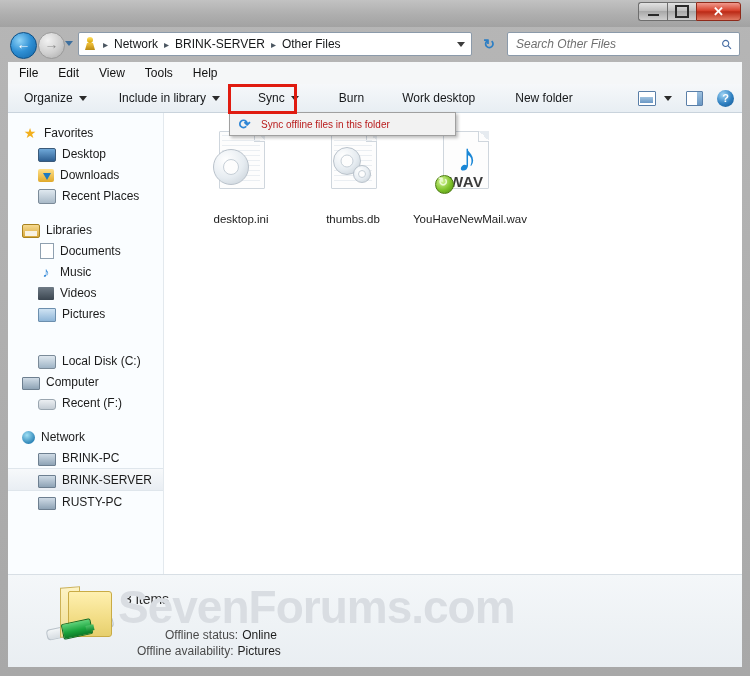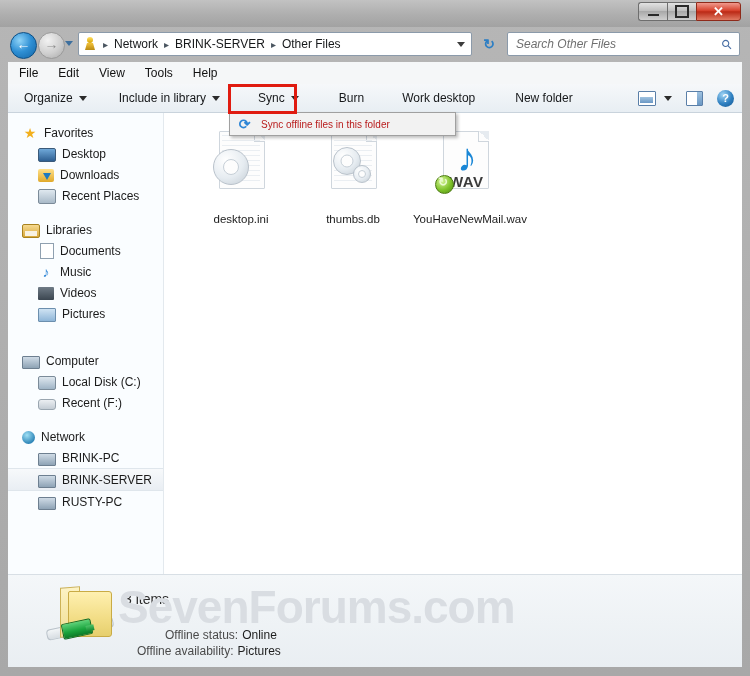--- a/index.html
+++ b/index.html
@@ -350,27 +350,27 @@
       <div class="navrow child">
         <span class="nicon ic-pic"></span>
         <span class="navlabel">Pictures</span>
       </div>
 
       <div class="navspacer"></div>
 
 
       <div class="navspacer"></div>
 
+      <div class="navrow child">
+        <span class="nicon ic-disk"></span>
+        <span class="navlabel">Local Disk (C:)</span>
+      </div>
       <div class="navrow">
         <span class="nicon ic-comp"></span>
         <span class="navlabel">Computer</span>
-      </div>
-      <div class="navrow child">
-        <span class="nicon ic-disk"></span>
-        <span class="navlabel">Local Disk (C:)</span>
       </div>
       <div class="navrow child">
         <span class="nicon ic-drive"></span>
         <span class="navlabel">Recent (F:)</span>
       </div>
 
       <div class="navspacer"></div>
 
       <div class="navrow">
         <span class="nicon ic-net"></span>

